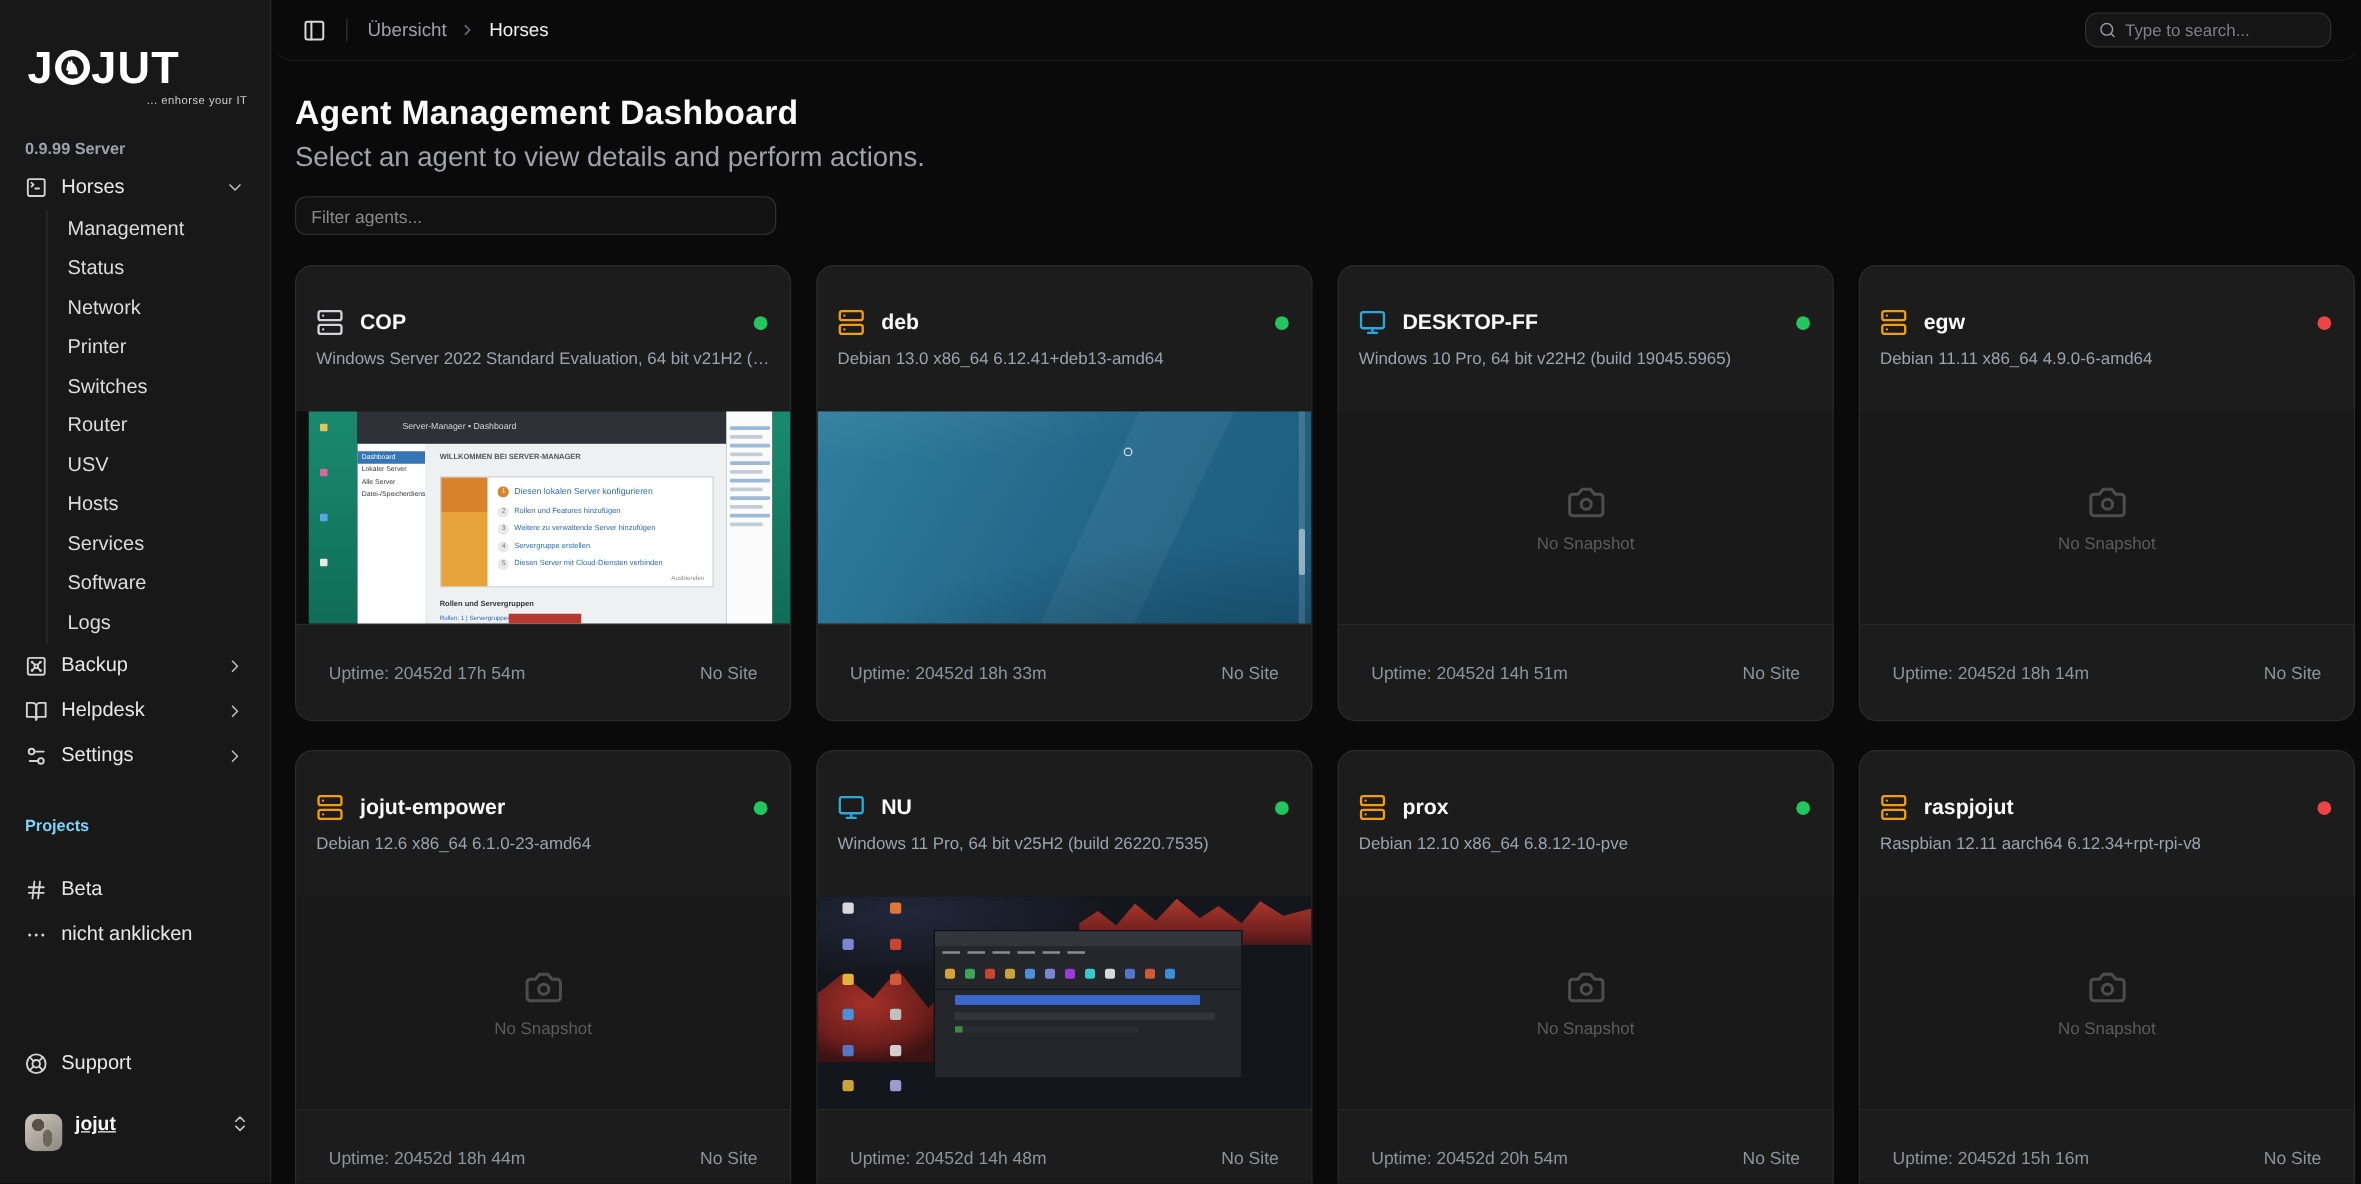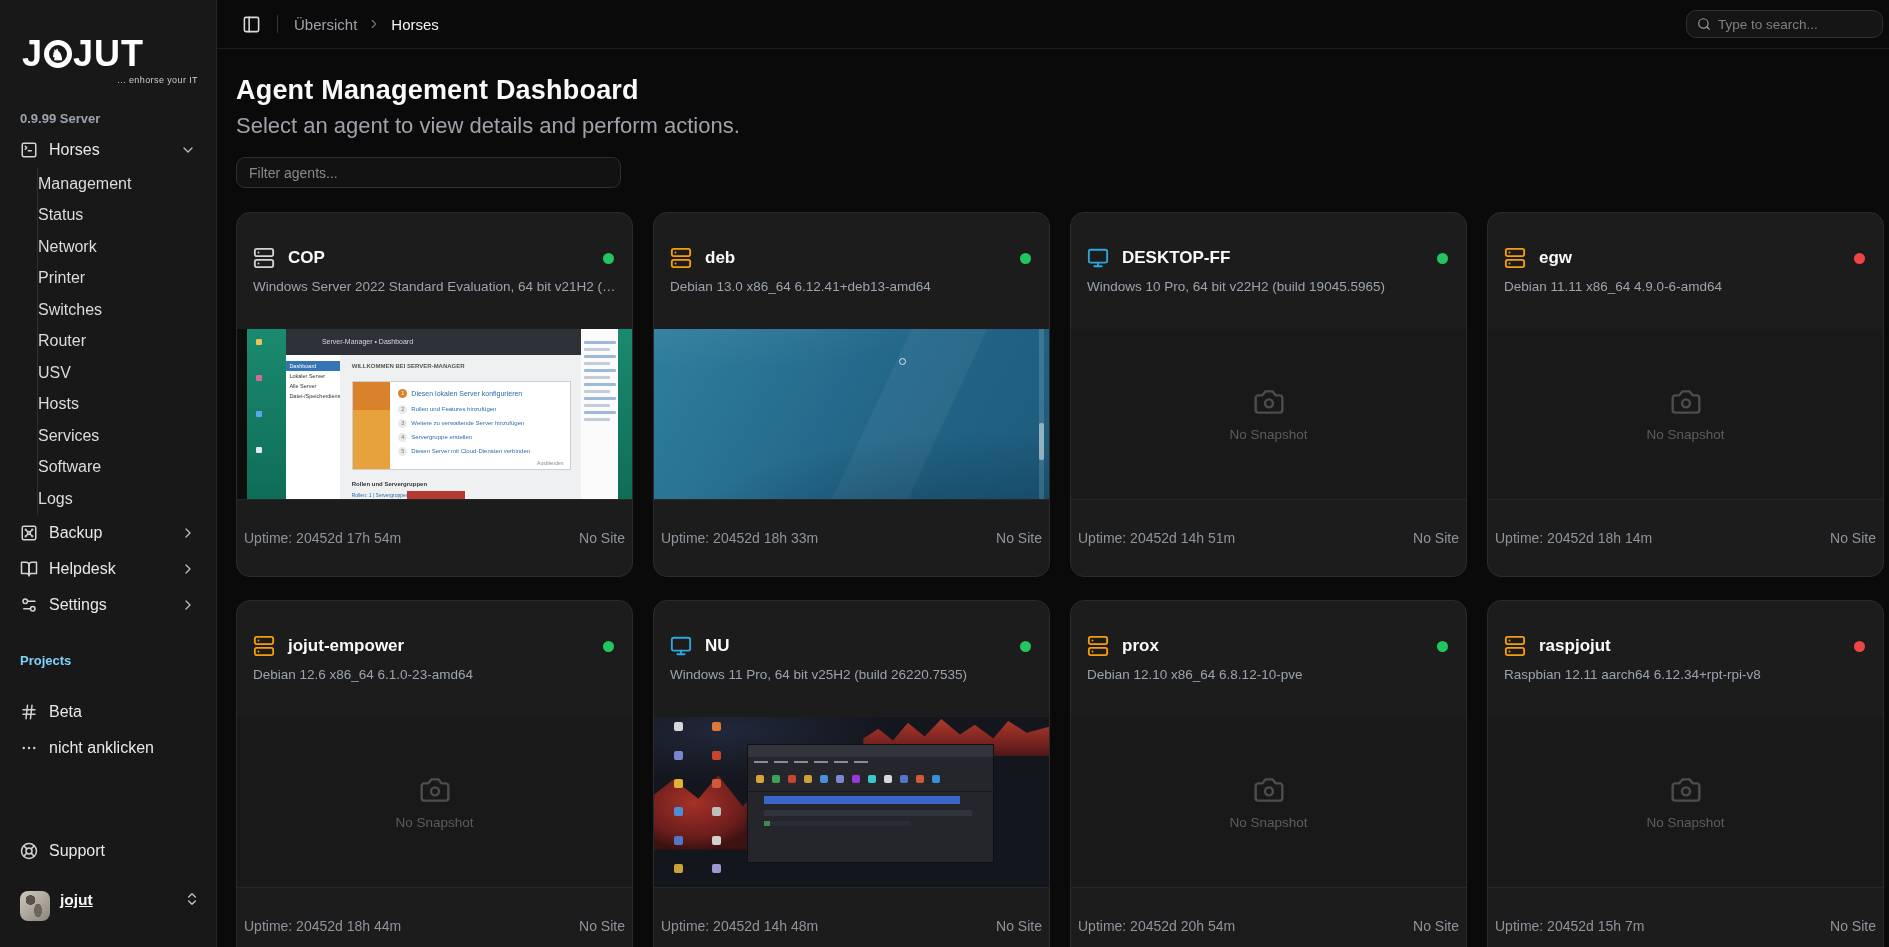--- a/index.html
+++ b/index.html
@@ -17,40 +17,40 @@
     display:inline-flex; align-items:center; justify-content:center; margin:0 1px; }
   .logo-o span { font-size:15px; line-height:1; color:#fff; }
   .logo-tag { text-align:right; font-size:9px; color:#cfcfcf; margin-top:3px; letter-spacing:.4px; }
   .version { margin:26px 0 6px 20px; font-size:13px; font-weight:bold; color:#9ca3af; }
   nav { padding:0 12px 0 20px; }
   .nav-item { display:flex; align-items:center; gap:11px; height:36px; font-size:16px;
     color:#e8e8e8; cursor:pointer; border-radius:8px; }
   .nav-item .nicon { width:18px; height:18px; display:inline-flex; color:#d4d4d4; }
   .nav-item .chev { margin-left:auto; width:16px; height:16px; color:#b9b9b9; margin-right:8px;}
   .subnav { list-style:none; margin-left:17px; border-left:1px solid #2f2f2f;
-    }
+    padding-left:16px; }
   .subitem { height:31.5px; display:flex; align-items:center; font-size:16px;
     color:#dcdcdc; cursor:pointer; }
   .section-label { margin:30px 0 26px 0; font-size:13px; font-weight:bold; color:#7dd3fc; }
   .sidebar-spacer { flex:1; }
   .sidebar-bottom { padding:0 12px 14px 20px; }
   .user-row { display:flex; gap:10px; margin-top:22px; height:42px; cursor:pointer;text-decoration:underline; }
   .avatar { width:30px; height:30px; border-radius:8px;
     background:
       radial-gradient(5px 5px at 35% 30%, #5a5148 95%, transparent),
       radial-gradient(4px 7px at 60% 65%, #6e655c 95%, transparent),
       linear-gradient(140deg,#cfc8bf,#8d867d); }
   .user-name { font-size:15.5px; font-weight:bold; color:#f4f4f5; }
   .user-row .chev { margin-left:auto; width:16px; height:16px; color:#c4c4c4; margin-right:4px;}
   svg { display:block; }
 
   
   .content { flex:1; display:flex; flex-direction:column; }
   header { height:49px; min-height:49px; display:flex; align-items:center;
-    border-bottom:1px solid #1d1d1d; padding:0 6px 0 20px; }
+    border-bottom:1px solid #1d1d1d; padding:0 24px 0 20px;border-radius:18px; }
   .panel-btn { width:28px; height:28px; display:flex; align-items:center; justify-content:center;
     color:#d9d9d9; border-radius:6px; cursor:pointer; }
   .hdr-divider { width:1px; height:18px; background:#333; margin:0 16px 0 12px; }
   .crumbs { display:flex; align-items:center; gap:10px; font-size:15px; }
   .crumb-a { color:#a1a1aa; cursor:pointer; }
   .crumb-sep { width:14px; height:14px; color:#71717a; }
   .crumb-b { color:#f4f4f5; }
   .searchbox { margin-left:auto; width:197px; height:28px; border:1px solid #303030;
     background:#151515; border-radius:10px; display:flex; align-items:center; gap:7px;
     padding:0 10px; color:#7f7f85; }
@@ -79,21 +79,21 @@
   .card-name { font-size:17px; font-weight:bold; color:#fafafa; }
   .status-dot { margin-left:auto; width:11px; height:11px; border-radius:50%; }
   .status-dot.online { background:#22c55e; } .status-dot.offline { background:#ef4444; }
   .card-os { padding:10px 16px 0 16px; font-size:13.5px; color:#9ca3af; white-space:nowrap;
     overflow:hidden; text-overflow:ellipsis; }
   .card-snap { margin-top:35px; height:170px; background:#191919; position:relative; overflow:hidden; }
   .snap-variant { position:absolute; inset:0; }
   .snap-none { display:flex; flex-direction:column; align-items:center; justify-content:center; gap:9px; }
   .snap-none .cam { width:32px; height:32px; color:#4d4d4d; }
   .snap-label { font-size:13.5px; color:#5c5c5c; }
-  .card-foot { margin-top:auto; border-top:1px solid #272727; height:77px; padding:0 7px;
+  .card-foot { margin-top:auto; border-top:1px solid #272727; height:77px; padding:0 26px;
     display:flex; align-items:center; justify-content:space-between; font-size:14px; color:#8f949c; }
 
   
   .snap-cop { background:#0d0d0d; font-family:"Liberation Sans", sans-serif; }
   .cop-teal-l { position:absolute; left:2.5%; top:0; bottom:0; width:10%;
     background:linear-gradient(#1a8a6e,#0f6d57); }
   .cop-teal-r { position:absolute; right:0; top:0; bottom:0; width:3.5%;
     background:linear-gradient(#1a8a6e,#0f6d57); }
   .cop-title { position:absolute; left:12.5%; width:74.5%; top:0; height:15%;
     background:#2e3138; color:#d8d8d8; font-size:7px; display:flex; align-items:center;
@@ -728,20 +728,20 @@
                     <path d="M14.5 4h-5L7 7H4a2 2 0 0 0-2 2v9a2 2 0 0 0 2 2h16a2 2 0 0 0 2-2V9a2 2 0 0 0-2-2h-3l-2.5-3z"></path>
                     <circle cx="12" cy="13" r="3"></circle>
                   </svg>
         </span>
         <div class="snap-label" data-interactable="false">No Snapshot</div>
       </div>
 
     </div>
 
     <div class="card-foot" data-interactable="false">
-      <span data-interactable="false">Uptime: 20452d 15h 7m</span>
+      <span data-interactable="false">Uptime: 20452d 15h 16m</span>
       <span data-interactable="false">No Site</span>
     </div>
   </div>
         </div>
     </main>
   </div>
 </div>
 
 </body></html>

